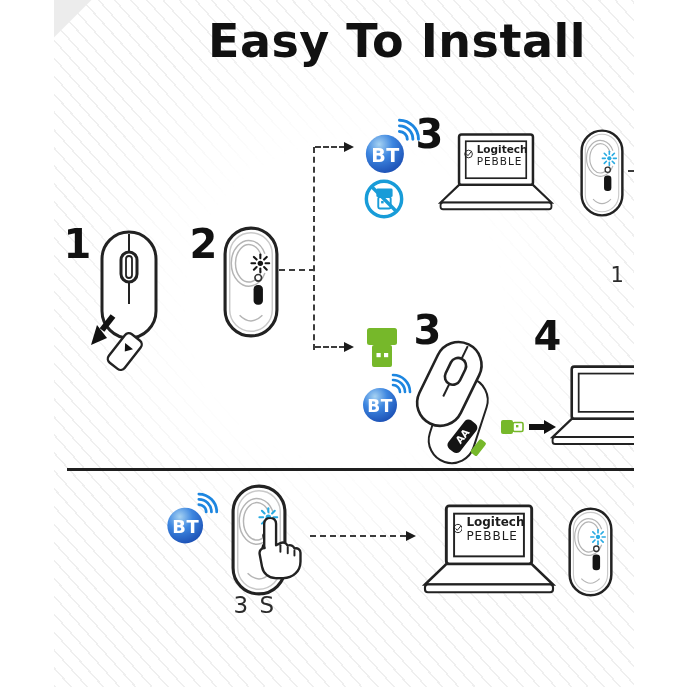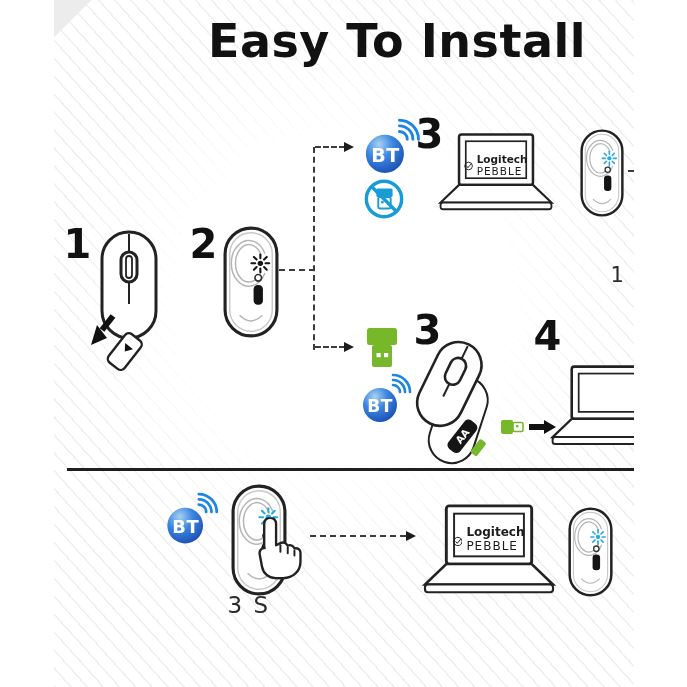--- a/index.html
+++ b/index.html
@@ -30,21 +30,21 @@
   .dash-v{border-left:2px dashed #3c3c3c;width:0;}
   .tri-r{width:0;height:0;border-top:5px solid transparent;border-bottom:5px solid transparent;border-left:10px solid #1c1c1c;}
   .divider{border-top:3px solid #1f1f1f;height:0;}
   
   .bt-icon{width:58px;height:52px;transform-origin:top left;}
   .bt-text{
     position:absolute;left:7px;top:23px;width:35px;text-align:center;
     font-size:17px;font-weight:bold;color:#fff;letter-spacing:.5px;
   }
   
-  .screen-content{display:flex;align-items:flex-end;gap:4px;}
+  .screen-content{display:flex;align-items:flex-start;gap:4px;}
   .screen-lines{display:flex;flex-direction:column;line-height:1.15;}
   .scr-brand{font-weight:bold;color:#1c1c1c;}
   .scr-model{font-weight:normal;color:#1c1c1c;letter-spacing:1px;}
   .c-black{color:#161616}.c-blue{color:#29abe2}.c-green{color:#6db33f}
 </style>
 </head>
 <body>
 
 <div class="canvas">
 
@@ -250,21 +250,21 @@
     <span class="bt-text">BT</span>
   </div>
 
   <svg class="abs" style="left:172px;top:484px;width:66px;height:112px;" viewBox="0 0 54 108">
     <use href="#sy-mouse-bottom"></use>
     <use href="#sy-burst" x="26" y="22" width="20" height="20" class="c-blue"></use>
   </svg>
   <svg class="abs" style="left:194px;top:517px;width:54px;height:63px;" viewBox="0 0 50 58">
     <use href="#sy-hand"></use>
   </svg>
-  <div class="abs timer" style="left:174px;top:592px;font-size:23px;text-align:center;">3 S</div>
+  <div class="abs timer" style="left:180px;top:592px;font-size:23px;text-align:center;">3 S</div>
 
   <div class="abs dash-h" style="left:256px;top:535px;width:96px;"></div>
   <div class="abs tri-r" style="left:352px;top:531px;"></div>
 
   <svg class="abs" style="left:366px;top:503px;width:138px;height:97px;" viewBox="0 0 140 100">
     <use href="#sy-laptop"></use>
   </svg>
   <div class="abs screen-content" style="left:399px;top:516px;width:72px;height:38px;">
     <svg width="25" height="25" viewBox="0 0 22 22">
       <circle cx="11" cy="11" r="9.2" fill="none" stroke="#222" stroke-width="2.2"></circle>

